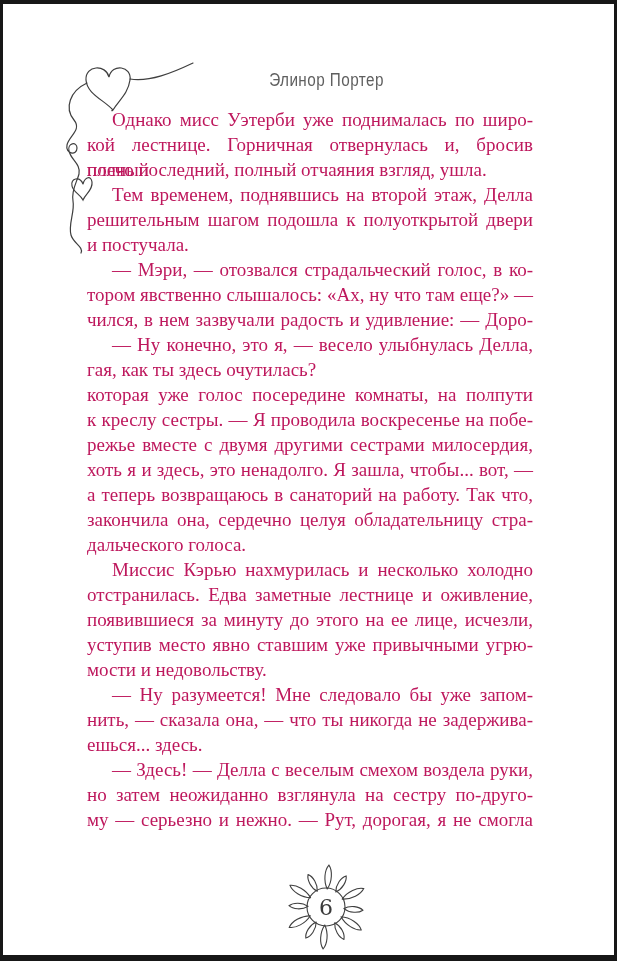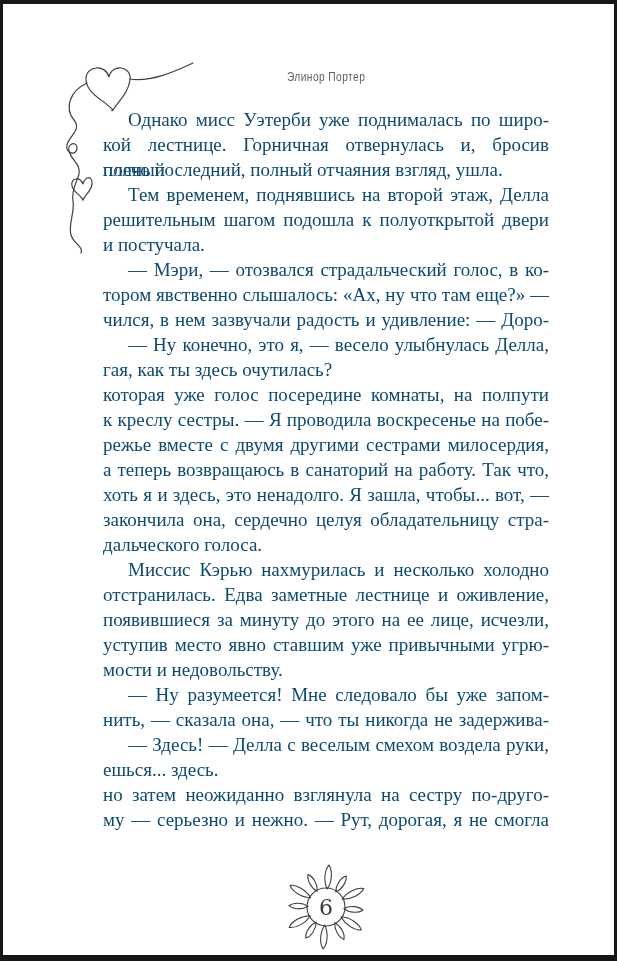--- a/index.html
+++ b/index.html
@@ -16,36 +16,36 @@
     font-family: "Liberation Serif", "DejaVu Serif", serif;
   }
   .author-header {
     position: absolute;
     left: 100px;
     top: 66px;
     width: 446px;
     text-align: center;
     color: #5f5f5f;
     font-family: "Liberation Sans", "DejaVu Sans", sans-serif;
-    font-size: 12px;
+    font-size: 18px;
     font-weight: 300;
   }
   .author-header span {
     display: inline-block;
     transform: scaleX(0.85);
     transform-origin: center;
     letter-spacing: 0.5px;
   }
   .body-text {
     position: absolute;
-    left: 100px;
+    left: 84px;
     top: 103px;
     width: 446px;
     font-size: 19px;
-    color: #0c4a6e;
+    color: #be185d;
   }
   .line {
     height: 25px;
     line-height: 25px;
     white-space: normal;
     overflow: visible;
   }
   .line.justify {
     text-align: justify;
     text-align-last: justify;
@@ -96,33 +96,33 @@
       <div class="line justify">решительным шагом подошла к полуоткрытой двери</div>
       <div class="line">и постучала.</div>
       <div class="line justify indent">— Мэри, — отозвался страдальческий голос, в ко-</div>
       <div class="line justify">тором явственно слышалось: «Ах, ну что там еще?» —</div>
       <div class="line justify">чился, в нем зазвучали радость и удивление: — Доро-</div>
       <div class="line justify indent">— Ну конечно, это я, — весело улыбнулась Делла,</div>
       <div class="line">гая, как ты здесь очутилась?</div>
       <div class="line justify">которая уже голос посередине комнаты, на полпути</div>
       <div class="line justify">к креслу сестры. — Я проводила воскресенье на побе-</div>
       <div class="line justify">режье вместе с двумя другими сестрами милосердия,</div>
+      <div class="line justify">хоть я и здесь, это ненадолго. Я зашла, чтобы... вот, —</div>
       <div class="line justify">а теперь возвращаюсь в санаторий на работу. Так что,</div>
-      <div class="line justify">хоть я и здесь, это ненадолго. Я зашла, чтобы... вот, —</div>
       <div class="line justify">закончила она, сердечно целуя обладательницу стра-</div>
       <div class="line">дальческого голоса.</div>
       <div class="line justify indent">Миссис Кэрью нахмурилась и несколько холодно</div>
       <div class="line justify">отстранилась. Едва заметные лестнице и оживление,</div>
       <div class="line justify">появившиеся за минуту до этого на ее лице, исчезли,</div>
       <div class="line justify">уступив место явно ставшим уже привычными угрю-</div>
       <div class="line">мости и недовольству.</div>
       <div class="line justify indent">— Ну разумеется! Мне следовало бы уже запом-</div>
       <div class="line justify">нить, — сказала она, — что ты никогда не задержива-</div>
+      <div class="line">ешься... здесь.</div>
       <div class="line justify indent">— Здесь! — Делла с веселым смехом воздела руки,</div>
-      <div class="line">ешься... здесь.</div>
       <div class="line justify">но затем неожиданно взглянула на сестру по-друго-</div>
       <div class="line justify">му — серьезно и нежно. — Рут, дорогая, я не смогла</div>
     </div>
 
   <svg class="doodle sun-ornament" width="100" height="100" viewBox="0 0 100 100" fill="none" stroke="#3f3f3f" stroke-width="1.1" stroke-linecap="round">
     <defs>
       <path id="petal" d="M0,-18 C-4.5,-26 -4,-37 0,-42 C4,-37 4.5,-26 0,-18"></path>
       <path id="petal2" d="M0,-18 C-4,-24 -3.5,-33 0,-37 C3.5,-33 4,-24 0,-18"></path>
     </defs>
     <g transform="translate(50,50)">

